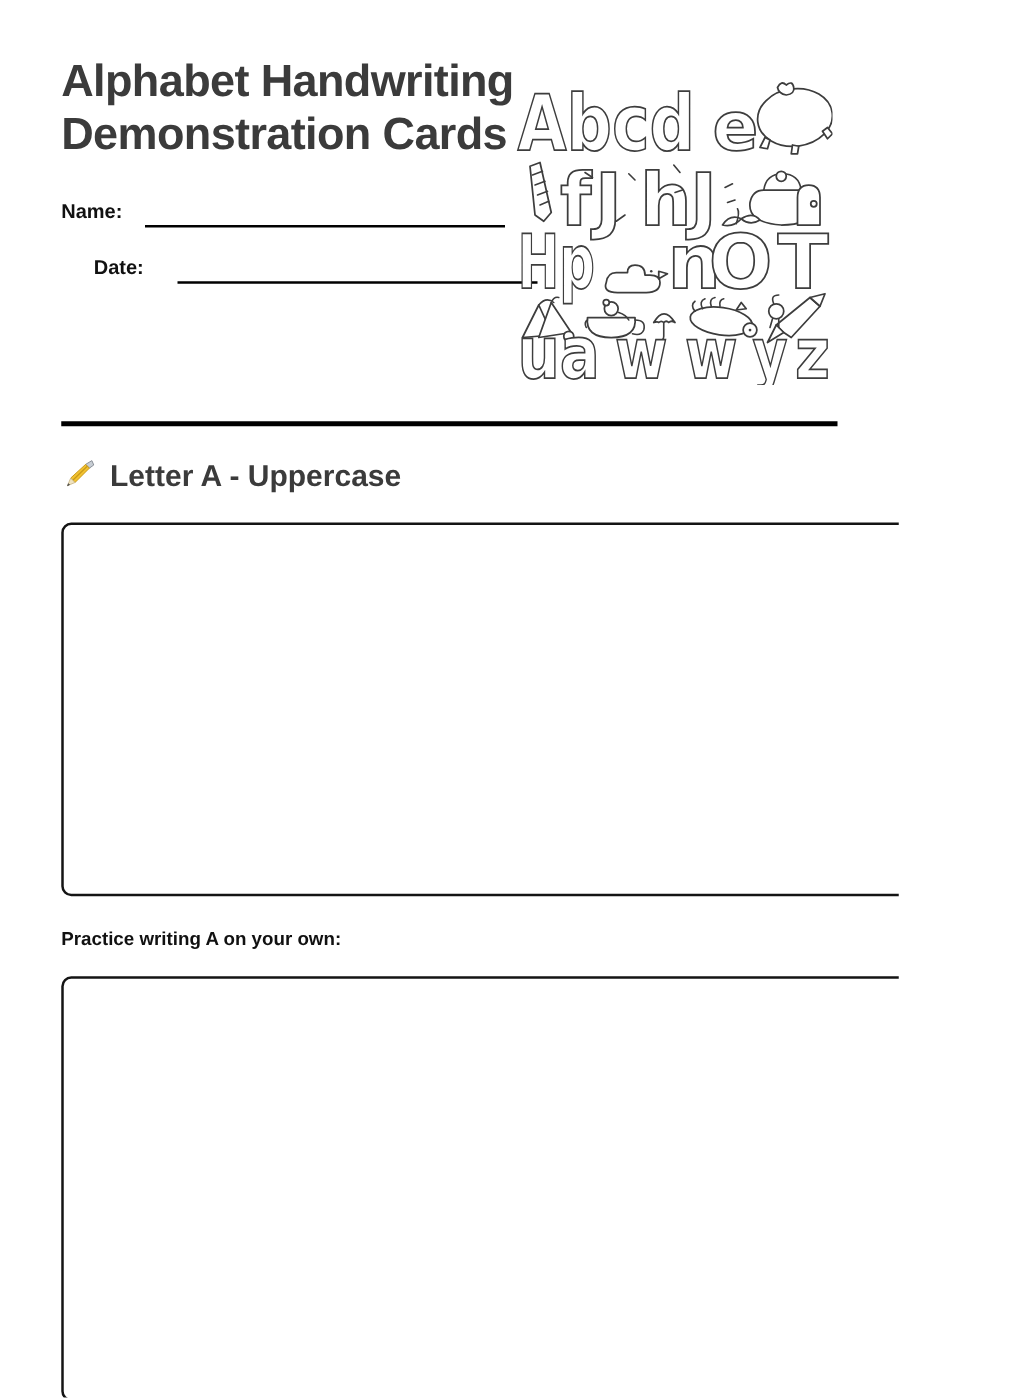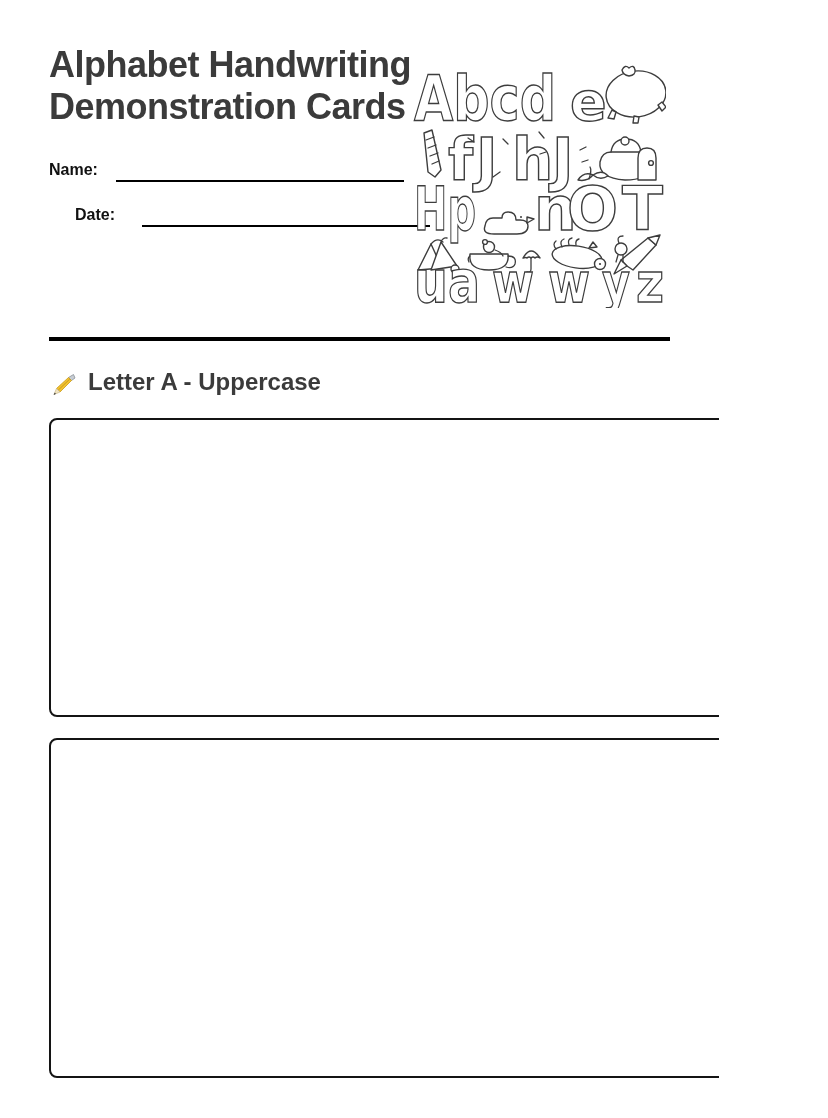--- a/index.html
+++ b/index.html
@@ -56,21 +56,21 @@
   .divider {
     margin: 110px 0 0 0;
     border: none;
     height: 4px;
     background: #000;
     width: 100%;
   }
 
   h2.section-heading {
     margin: 24px 0 0 0;
-    display: flex; align-items: flex-end; gap: 11px;
+    display: flex; align-items: flex-start; gap: 11px;
     font-size: 24px; line-height: 34px;
     font-weight: 700;
     color: #3b3b3b;
   }
   .pencil-icon-svg { width: 28px; height: 28px; flex: 0 0 28px; }
 
   .sub-label {
     margin: 30px 0 0 0;
     font-size: 15px;
     font-weight: 700;
@@ -116,20 +116,21 @@
         <path d="M20.8 8 L9.2 19.2" fill="none" stroke="#c99a1a" stroke-width="1"></path>
         <path d="M7.5 17.5 L11 21 L5 23.5 Z" fill="#f0e3c0" stroke="#c9b88a" stroke-width="0.7"></path>
         <path d="M5 23.5 L6.6 22.8 L5.8 21.9 Z" fill="#4a4a4a" stroke="#4a4a4a" stroke-width="0.6"></path>
       </svg>
       <span>Letter A - Uppercase</span>
     </h2>
 
 
     <div class="practice-box box-trace"></div>
 
+    <p class="sub-label practice">Practice writing A on your own:</p>
 
     <div class="practice-box box-practice"></div>
 
   </div>
 
   <svg class="illustration" viewBox="0 0 256 250">
 
     <text class="bubble" x="4" y="62" font-size="62" textLength="142" lengthAdjust="spacingAndGlyphs">Abcd</text>
     <text class="bubble" x="160" y="62" font-size="54">e</text>
     <g>

